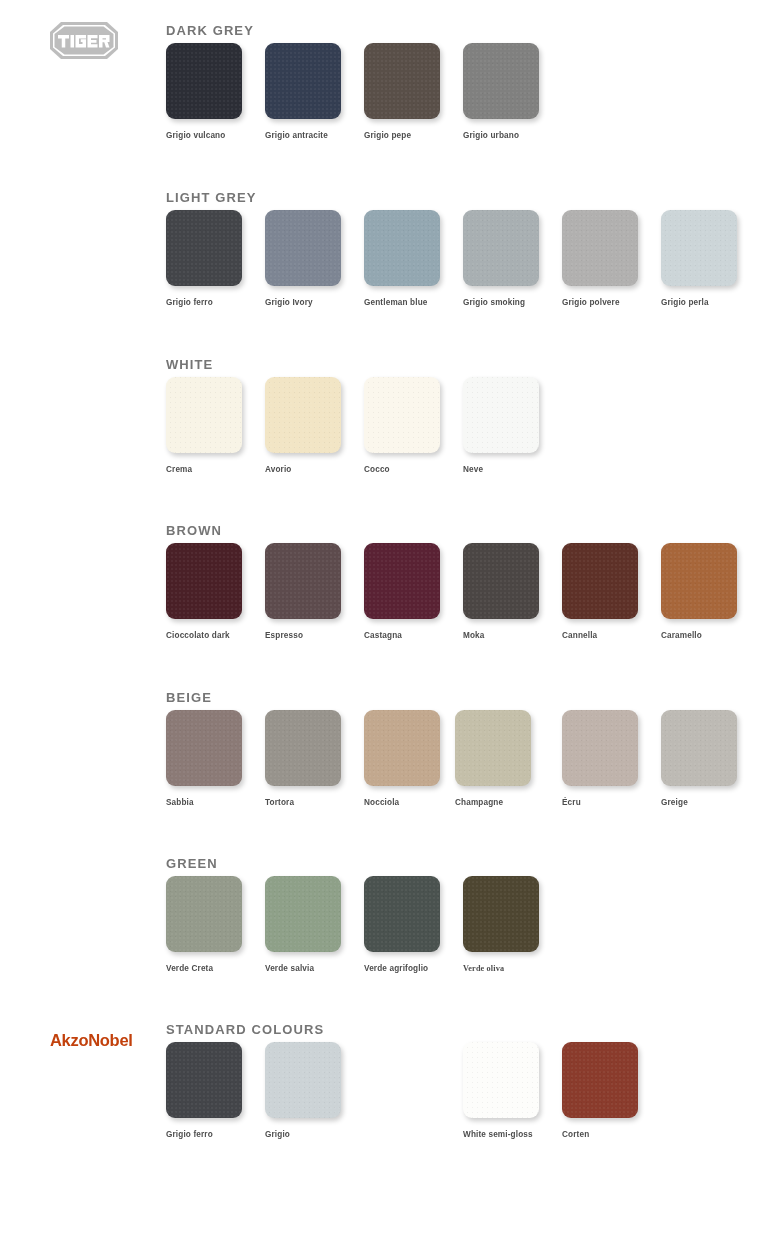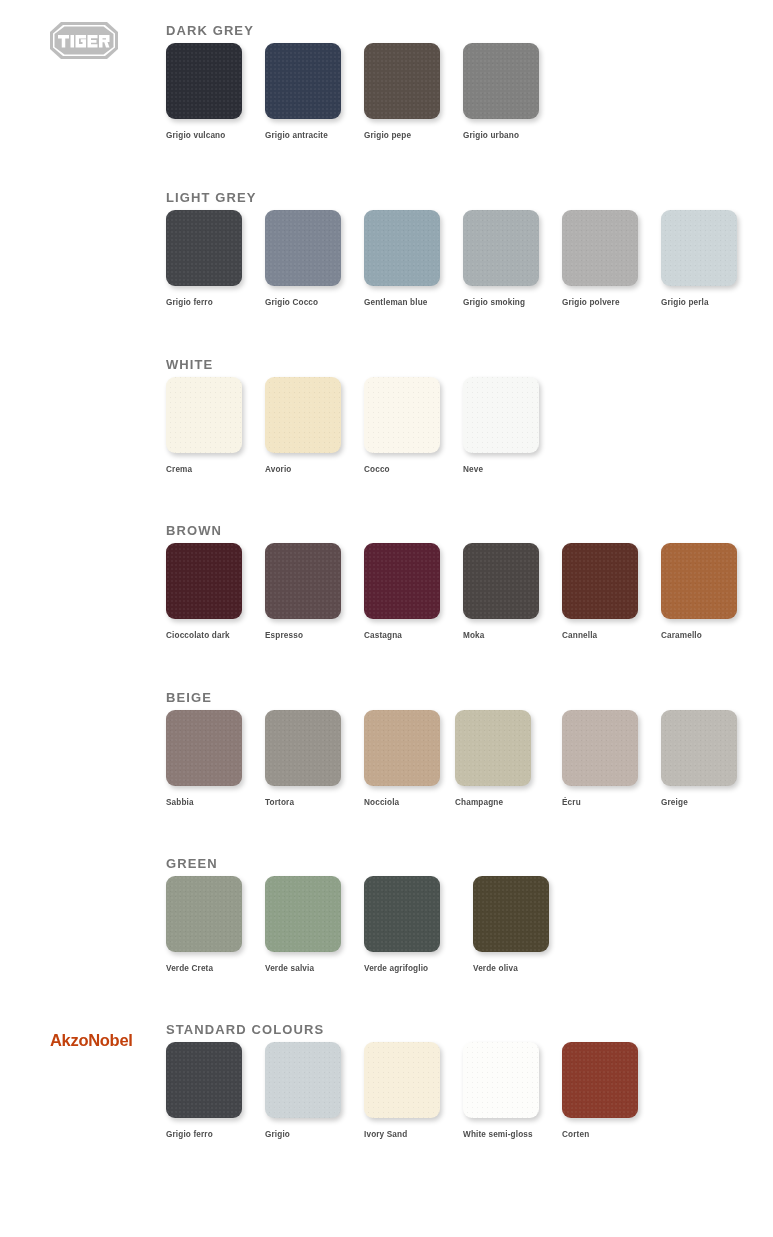--- a/index.html
+++ b/index.html
@@ -174,21 +174,21 @@
     </div>
     <div class="colour-group" style="top: 191px;">
       <div class="group-title">LIGHT GREY</div>
       <div class="swatch-row">
         <div class="swatch-cell" style="left: 0px;">
           <div class="swatch-chip" style="background: rgb(67, 69, 73);"></div>
           <div class="swatch-label">Grigio ferro</div>
         </div>
         <div class="swatch-cell" style="left: 99px;">
           <div class="swatch-chip" style="background: rgb(125, 133, 147);"></div>
-          <div class="swatch-label">Grigio Cocco</div>
+          <div class="swatch-label">Grigio Ivory</div>
         </div>
         <div class="swatch-cell" style="left: 198px;">
           <div class="swatch-chip" style="background: rgb(147, 167, 177);"></div>
           <div class="swatch-label">Gentleman blue</div>
         </div>
         <div class="swatch-cell" style="left: 297px;">
           <div class="swatch-chip" style="background: rgb(168, 175, 178);"></div>
           <div class="swatch-label">Grigio smoking</div>
         </div>
         <div class="swatch-cell" style="left: 396px;">
@@ -288,40 +288,36 @@
           <div class="swatch-label">Verde Creta</div>
         </div>
         <div class="swatch-cell" style="left: 99px;">
           <div class="swatch-chip" style="background: rgb(142, 160, 136);"></div>
           <div class="swatch-label">Verde salvia</div>
         </div>
         <div class="swatch-cell" style="left: 198px;">
           <div class="swatch-chip" style="background: rgb(74, 82, 79);"></div>
           <div class="swatch-label">Verde agrifoglio</div>
         </div>
-        <div class="swatch-cell" style="left: 307px;">
+        <div class="swatch-cell" style="left: 297px; font-family: Liberation Serif, serif;">
           <div class="swatch-chip" style="background: rgb(78, 70, 49);"></div>
           <div class="swatch-label">Verde oliva</div>
         </div>
       </div>
     </div>
     <div class="colour-group" style="top: 1023px;">
       <div class="group-title">STANDARD COLOURS</div>
       <div class="swatch-row">
         <div class="swatch-cell" style="left: 0px;">
           <div class="swatch-chip" style="background: rgb(67, 69, 73);"></div>
           <div class="swatch-label">Grigio ferro</div>
         </div>
         <div class="swatch-cell" style="left: 99px;">
           <div class="swatch-chip" style="background: rgb(204, 211, 214);"></div>
           <div class="swatch-label">Grigio</div>
-        </div>
-        <div class="swatch-cell" style="left: 198px;">
-          <div class="swatch-chip" style="background: rgb(247, 239, 219);"></div>
-          <div class="swatch-label">Ivory Sand</div>
         </div>
         <div class="swatch-cell" style="left: 297px;">
           <div class="swatch-chip" style="background: rgb(253, 253, 251);"></div>
           <div class="swatch-label">White semi-gloss</div>
         </div>
         <div class="swatch-cell" style="left: 396px;">
           <div class="swatch-chip" style="background: rgb(138, 59, 44);"></div>
           <div class="swatch-label">Corten</div>
         </div>
       </div>

